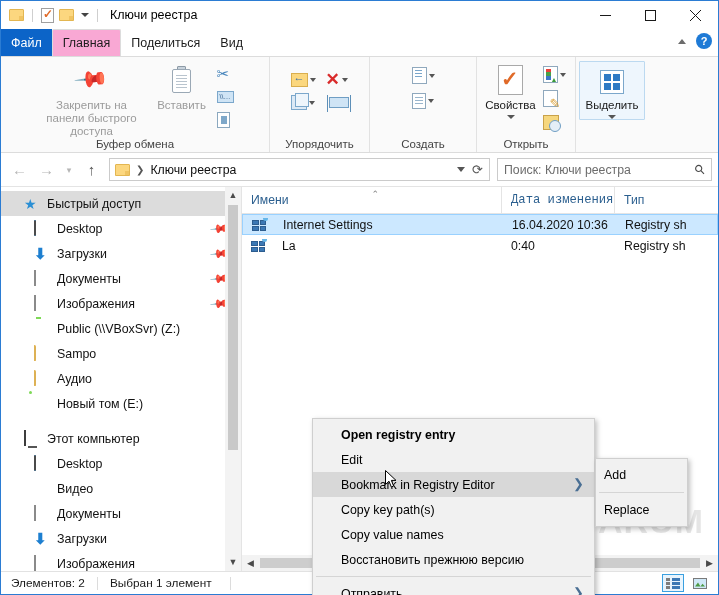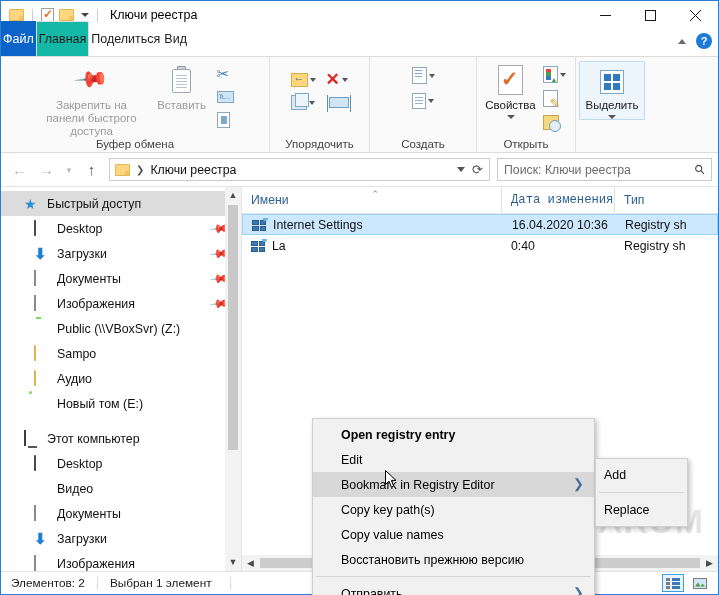--- a/index.html
+++ b/index.html
@@ -71,28 +71,28 @@
   }
   .wc svg { display: block; }
 
   
   .tabstrip {
     height: 27px; flex: 0 0 27px;
     display: flex; align-items: flex-end;
     position: relative; background: #fff;
   }
   .tab {
-    padding: 0 2px; height: 35px;
+    padding: 0 10px; height: 27px;
     display: flex; align-items: center;
     font-size: 12.5px; color: #1c1c1c;
     box-sizing: border-box;
   }
   .tab.file { background: #0c64c8; color: #fff; }
   .tab.active {
-    background: #14b8a6;
+    background: #f9a8d4;
     border: 1px solid #dcdcdc; border-bottom: none;
     border-radius: 2px 2px 0 0;
   }
   .tabstrip-right {
     position: absolute; right: 6px; top: 4px;
     display: flex; align-items: center; gap: 10px;
   }
   .chev-up {
     width: 0; height: 0;
     border-left: 4px solid transparent; border-right: 4px solid transparent;
@@ -481,21 +481,21 @@
     position: absolute; left: 50%; top: 2px;
     color: #7f7f7f; font-size: 9px;
   }
   .rows { flex: 1 1 auto; position: relative; overflow: hidden; }
   .row {
     height: 21px; display: flex; align-items: center;
     font-size: 12.3px; color: #111;
   }
   .row.sel { background: #cce8ff; border: 1px solid #99d1ff; box-sizing: border-box; }
   .cell { padding-left: 9px; box-sizing: border-box; overflow: hidden; white-space: nowrap; }
-  .cell.name { flex: 0 0 260px; display: flex; align-items: center; gap: 6px; }
+  .cell.name { flex: 0 0 260px; display: flex; align-items: center; gap: 16px; }
   .cell.date { flex: 0 0 113px; }
   .cell.type { flex: 1 1 auto; }
   .ic-regshortcut {
     width: 15px; height: 14px; position: relative; flex: 0 0 15px;
   }
   .ic-regshortcut .blk {
     position: absolute; background: #3c78b4; border: 1px solid #2d5d8f; box-sizing: border-box;
   }
   .ic-regshortcut .b1 { left: 0; top: 2px; width: 7px; height: 5px; }
   .ic-regshortcut .b2 { left: 8px; top: 2px; width: 6px; height: 5px; }

